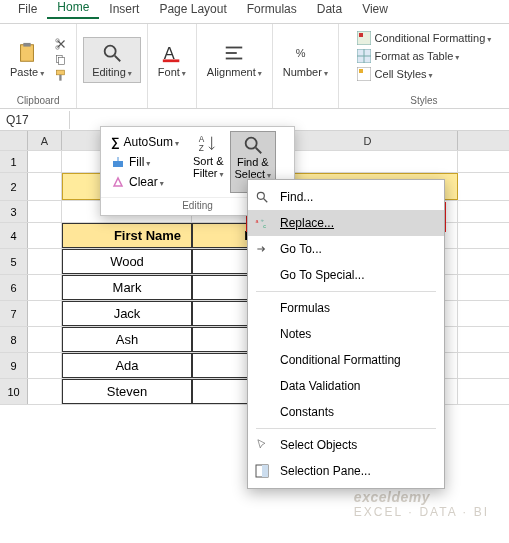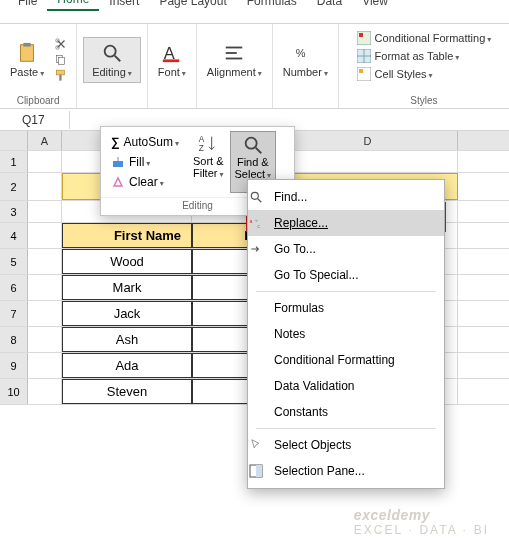--- a/index.html
+++ b/index.html
@@ -1,38 +1,38 @@
 <!DOCTYPE html>
 <html><head>
 <meta charset="utf-8">
 <style>
 * { box-sizing: border-box; margin: 0; padding: 0; font-family: "Segoe UI", Tahoma, sans-serif; }
 body { width: 509px; height: 543px; background: #fff; position: relative; overflow: hidden; font-size: 12px; }
 
 
-.tabs { display: flex; padding: 2px 8px 12px; border-bottom: 1px solid #d4d4d4; background: #fff; height: 24px; align-items: end; }
+.tabs { display: flex; padding: 2px 8px 4px; border-bottom: 1px solid #d4d4d4; background: #fff; height: 24px; align-items: end; }
 .tab { padding: 3px 10px; font-size: 12px; cursor: pointer; color: #444; }
 .tab.active { color: #0f6e3f; border-bottom: 2px solid #0f6e3f; font-weight: 400; text-align: center; }
 
 
 .ribbon { display: flex; background: #fff; border-bottom: 1px solid #d4d4d4; height: 85px; }
 .group { display: flex; flex-direction: column; align-items: center; border-right: 1px solid #e0e0e0; padding: 2px 6px 0; }
 .group-body { flex: 1; display: flex; align-items: center; gap: 4px; }
 .group-label { font-size: 10px; color: #666; padding: 2px 0; }
 .big-btn { display: flex; flex-direction: column; align-items: center; gap: 2px; padding: 2px 4px; cursor: pointer; font-size: 11px; color: #333; }
 .big-btn svg { width: 22px; height: 22px; }
 .editing-btn { background: #e8e8e8; border: 1px solid #bbb; padding: 4px 8px; }
 .small-stack { display: flex; flex-direction: column; gap: 2px; }
 .small-stack div { width: 18px; height: 14px; display:flex; align-items:center; justify-content:center; }
 .styles-list { display: flex; flex-direction: column; gap: 2px; font-size: 11px; color: #333; }
 .styles-list div { display: flex; align-items: center; gap: 4px; padding: 1px 2px; cursor: pointer; }
 
 
 .fbar { display: flex; border-bottom: 1px solid #d4d4d4; height: 22px; align-items: center; }
-.namebox { width: 70px; border-right: 1px solid #d4d4d4; padding: 2px 22px; font-size: 12px; color: #333; }
+.namebox { width: 70px; border-right: 1px solid #d4d4d4; padding: 2px 6px; font-size: 12px; color: #333; }
 .fx-input { flex: 1; padding: 2px 6px; }
 
 
 .grid { position: relative; }
 .row { display: flex; height: 22px; border-bottom: 1px solid #d9d9d9; }
 .row.header { background: #e6e6e6; height: 20px; }
 .hdr-corner { width: 28px; border-right: 1px solid #c0c0c0; background: #e6e6e6; }
 .col-hdr { border-right: 1px solid #c0c0c0; display:flex; align-items:center; justify-content:center; font-size:11px; color:#333; }
 .row-hdr { width: 28px; border-right: 1px solid #c0c0c0; background: #e6e6e6; display:flex; align-items:center; justify-content:center; font-size:11px; }
 .cell { border-right: 1px solid #d9d9d9; display:flex; align-items:center; padding:0 4px; font-size:12px; overflow:hidden; }
@@ -51,28 +51,28 @@
 .edit-top { display: flex; padding: 4px; gap: 4px; }
 .edit-left { display: flex; flex-direction: column; gap: 2px; font-size: 12px; padding: 2px; }
 .edit-left div { display:flex; align-items:center; gap:4px; padding: 2px 4px; cursor:pointer; }
 .edit-right { display:flex; gap:2px; }
 .rt-btn { display:flex; flex-direction:column; align-items:center; font-size:11px; padding:2px 4px; cursor:pointer; }
 .rt-btn.sel { background: #d0d0d0; border:1px solid #999; }
 .edit-footer { text-align:center; font-size:10px; color:#666; padding:2px 0 4px; border-top:1px solid #eee; }
 
 
 .fs-menu { position:absolute; top:179px; left:247px; width:198px; background:#fff; border:1px solid #b0b0b0; box-shadow:0 4px 14px rgba(0,0,0,.3); z-index:10; padding:4px 0; }
-.fs-item { display:flex; align-items:center; gap:10px; padding:5px 14px 5px 0; font-size:12px; cursor:pointer; }
+.fs-item { display:flex; align-items:center; gap:10px; padding:5px 14px 5px 6px; font-size:12px; cursor:pointer; }
 .fs-item.hover { background:#d8d8d8; }
 .fs-item .ic { width:16px; height:16px; display:flex; align-items:center; justify-content:center; }
 .fs-sep { height:1px; background:#dcdcdc; margin:3px 8px; }
 .redbox { position:absolute; border:3px solid #e21b1b; pointer-events:none; }
 
 
-.watermark { position:absolute; bottom:6px; right:20px; font-size:14px; color:#d4cfc7; font-weight:bold; letter-spacing:.5px; font-style:italic; }
+.watermark { position:absolute; bottom:24px; right:20px; font-size:14px; color:#d4cfc7; font-weight:bold; letter-spacing:.5px; font-style:italic; }
 .watermark small { display:block; font-size:12px; letter-spacing:2px; font-style:normal; font-weight:normal; }
 
 .chev::after { content:"▾"; font-size:8px; margin-left:2px; color:#666; }
 </style>
 </head>
 <body>
 
 <div class="tabs">
   <div class="tab">File</div>
   <div class="tab active">Home</div>

